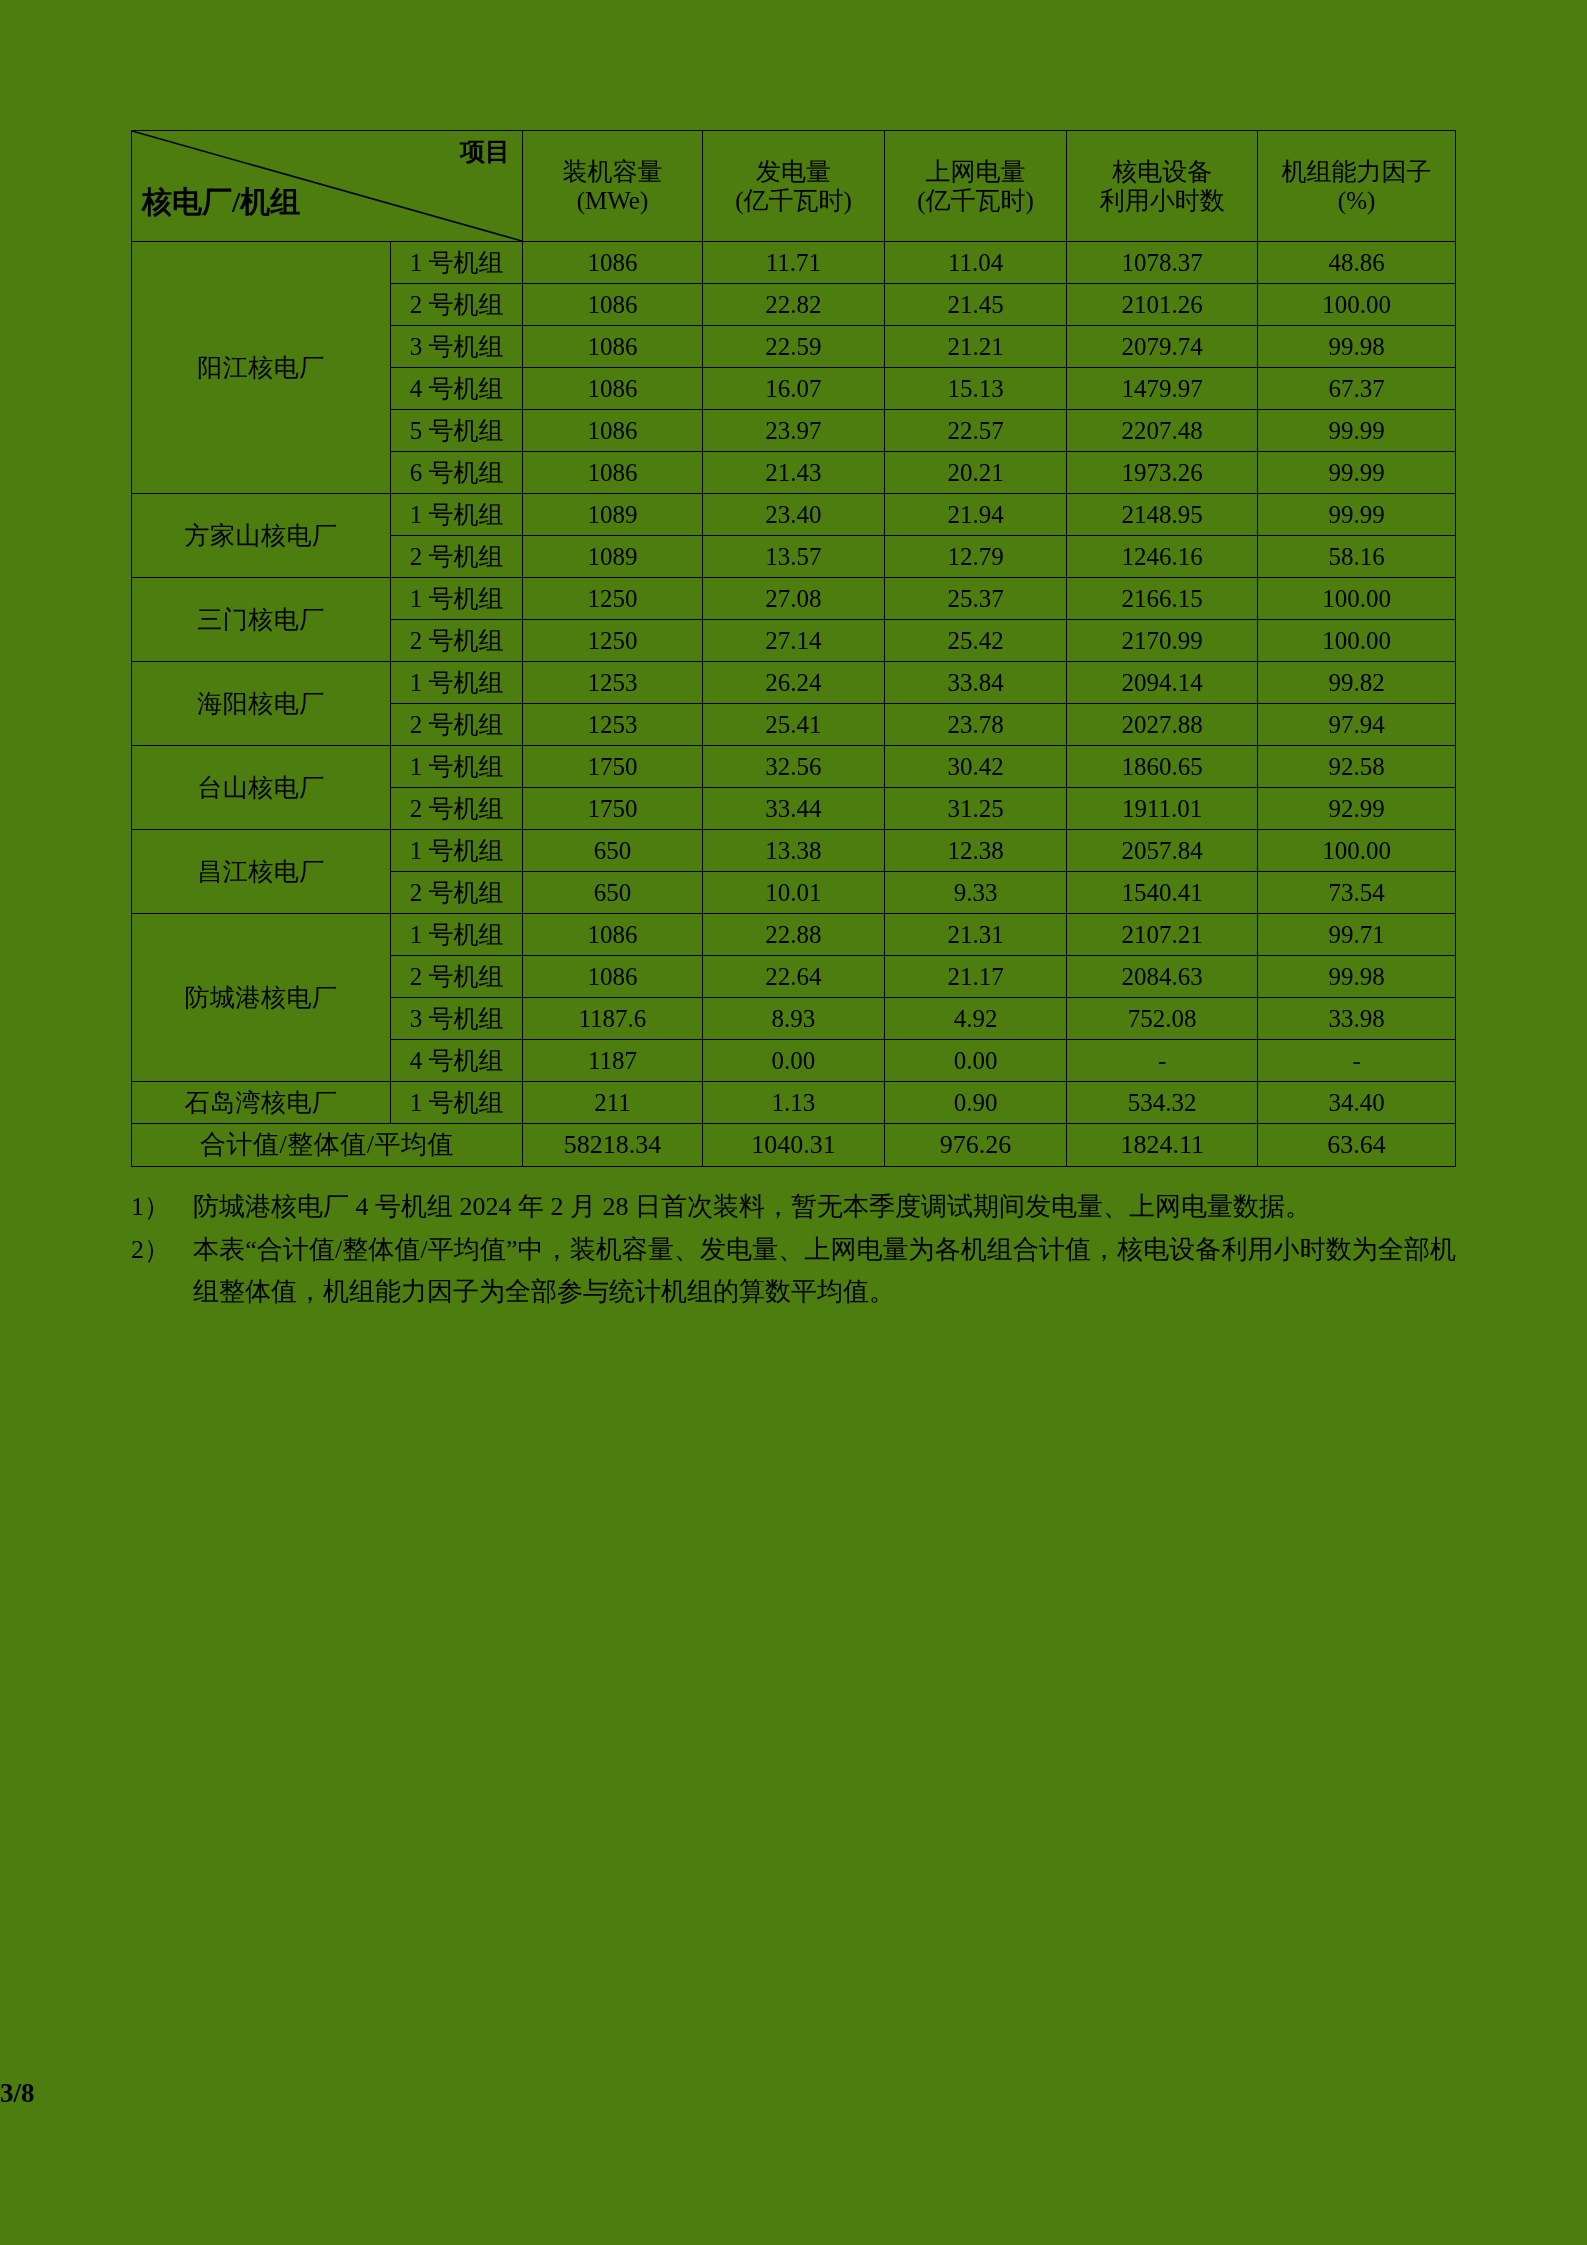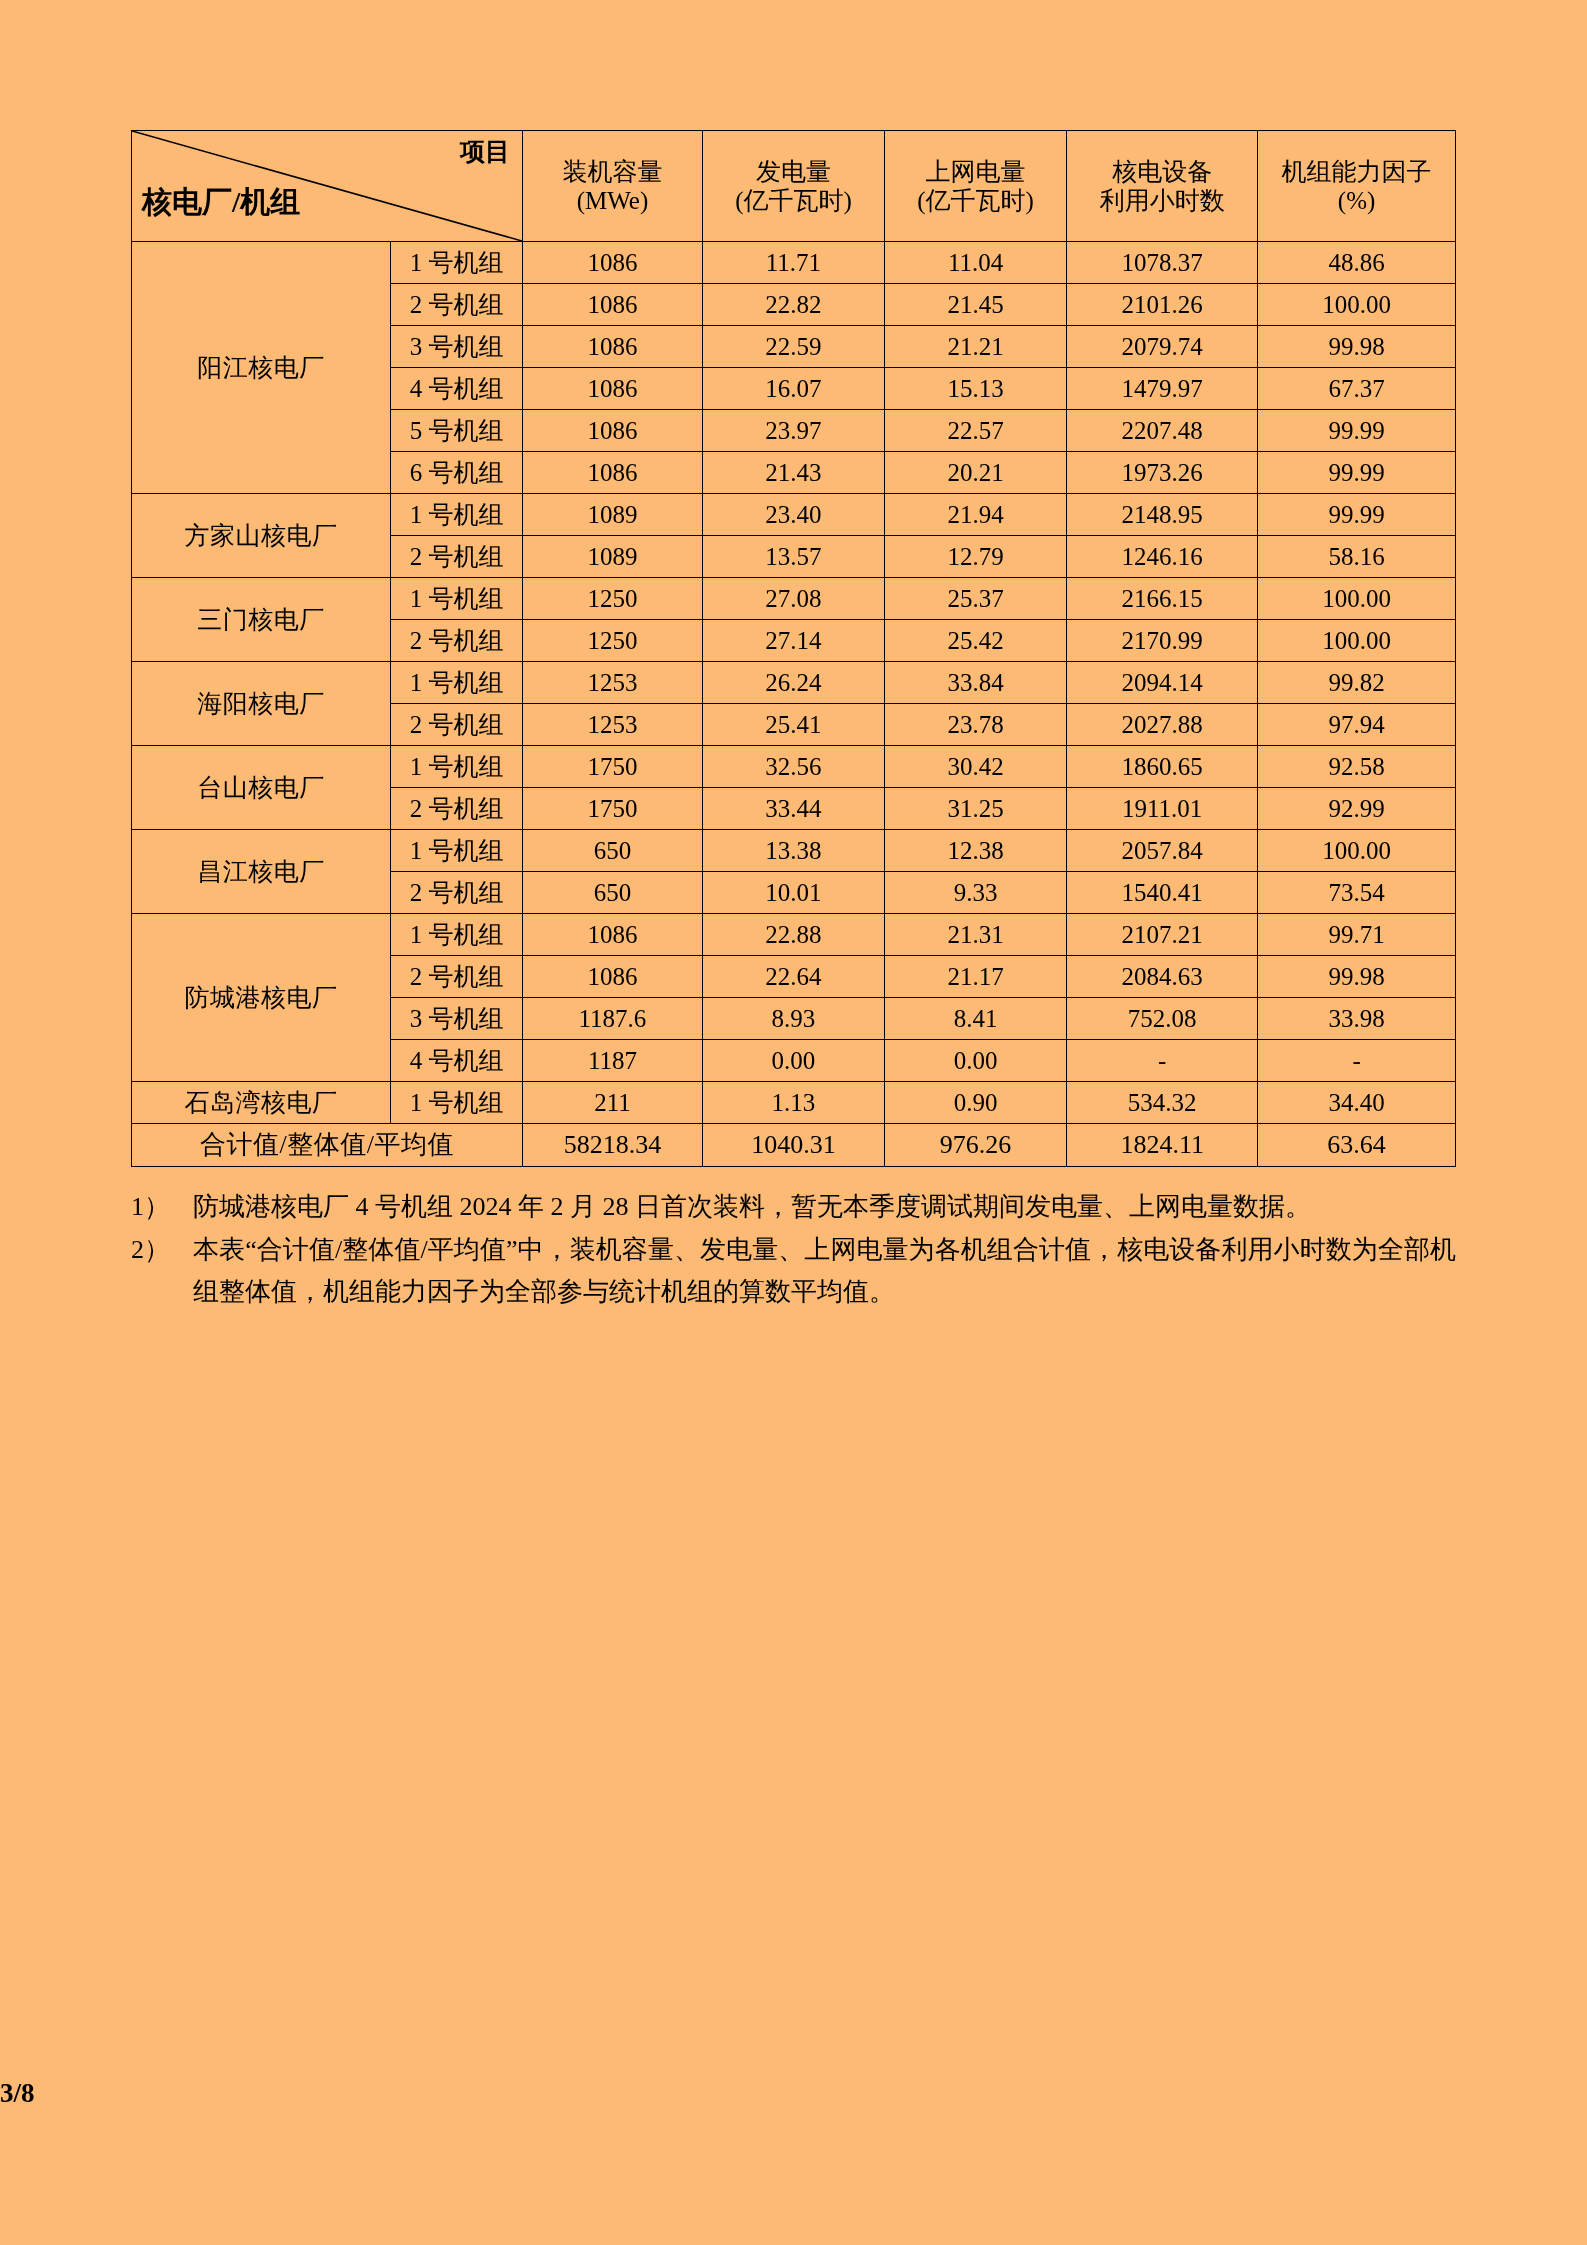--- a/index.html
+++ b/index.html
@@ -13,21 +13,21 @@
     position: relative;
     font-family: "Liberation Serif", "DejaVu Serif", serif;
     color: #000000;
     overflow: hidden;
   }
   .page {
     position: absolute;
     left: 0; top: 0;
     width: 1587px;
     height: 2245px;
-    background: #fdba74;
+    background: #4d7c0f;
   }
   .table-wrap {
     position: absolute;
     left: 131px;
     top: 130px;
     width: 1325px;
   }
   table.nuclear {
     border-collapse: collapse;
     width: 1325px;
@@ -345,21 +345,21 @@
             <td class="num">1086</td>
             <td class="num">22.64</td>
             <td class="num">21.17</td>
             <td class="num">2084.63</td>
             <td class="num">99.98</td>
           </tr>
           <tr class="datarow">
             <td class="unit-name">3 号机组</td>
             <td class="num">1187.6</td>
             <td class="num">8.93</td>
-            <td class="num">8.41</td>
+            <td class="num">4.92</td>
             <td class="num">752.08</td>
             <td class="num">33.98</td>
           </tr>
           <tr class="datarow">
             <td class="unit-name">4 号机组</td>
             <td class="num">1187</td>
             <td class="num">0.00</td>
             <td class="num">0.00</td>
             <td class="num">-</td>
             <td class="num">-</td>

